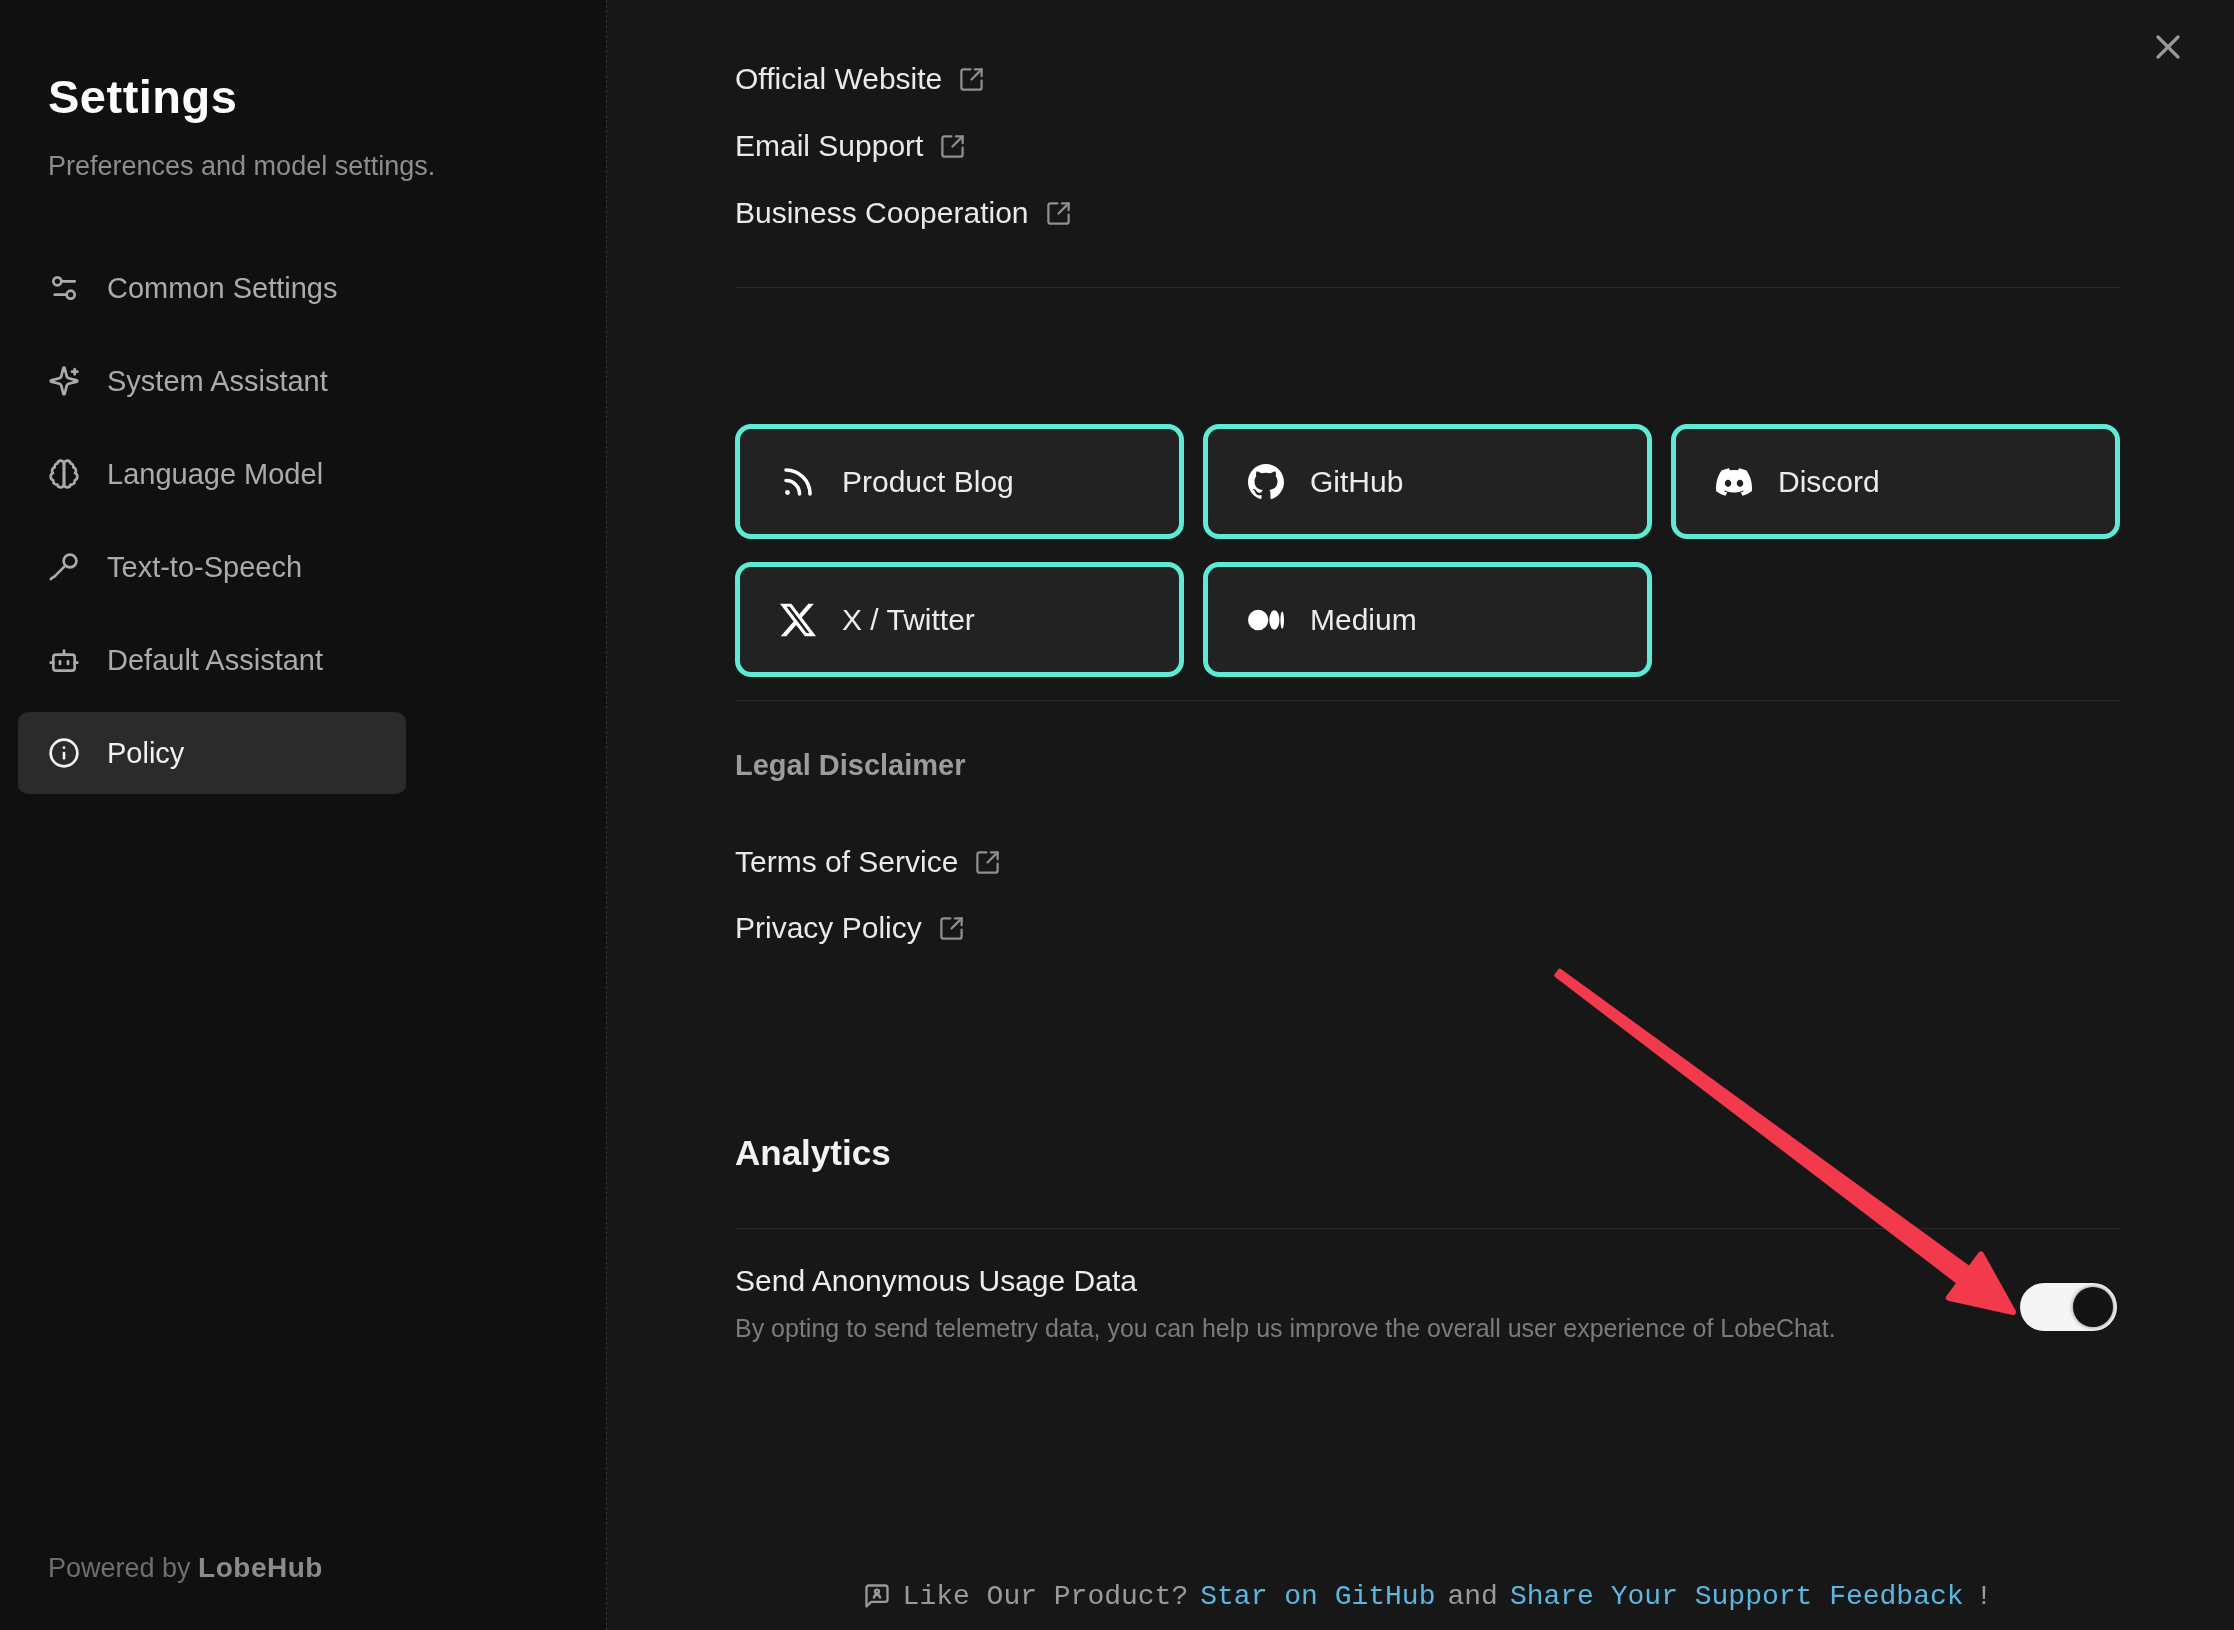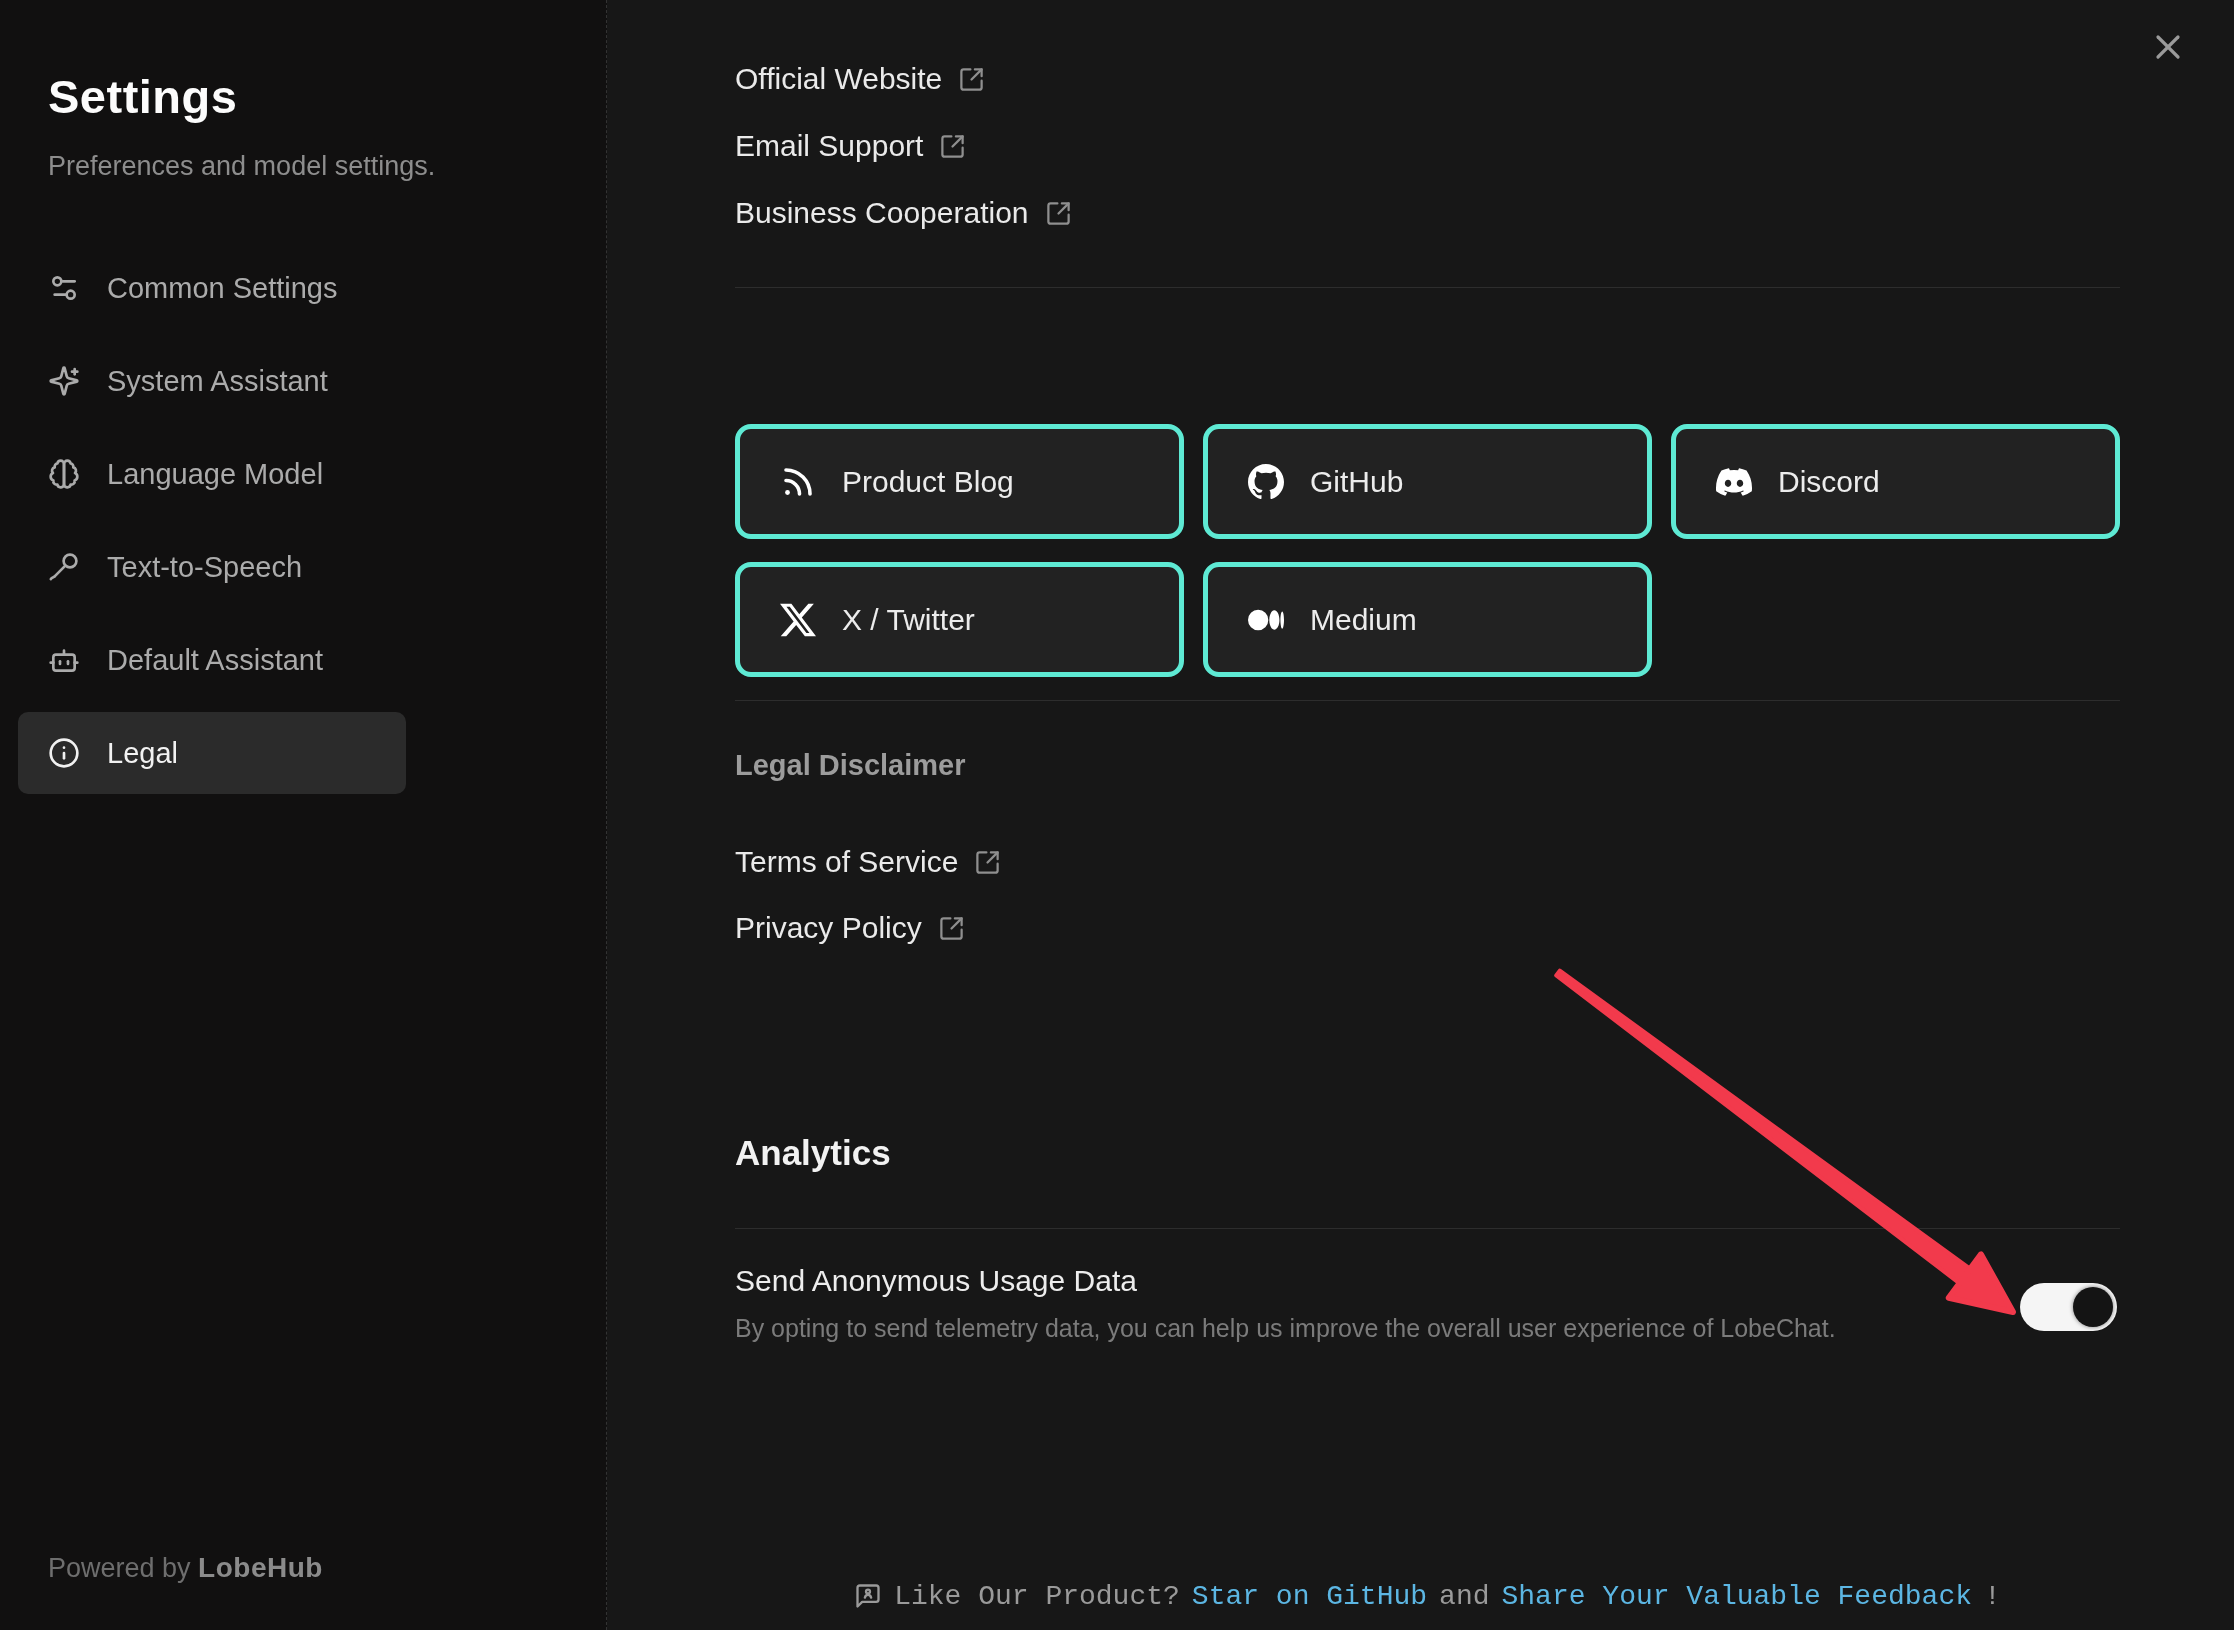--- a/index.html
+++ b/index.html
@@ -190,21 +190,21 @@
             </svg>
           </span>
         <span class="nav-label">Default Assistant</span>
       </div>
       <div class="nav-item active">
         <span class="nav-icon">
             <svg>
               <use href="#i-info"></use>
             </svg>
           </span>
-        <span class="nav-label">Legal</span>
+        <span class="nav-label">Policy</span>
       </div>
     </nav>
 
     <div class="powered">
       <span>Powered by</span>
       <b>LobeHub</b>
     </div>
   </aside>
 
   <main class="content">
@@ -322,21 +322,21 @@
 
     <div class="page-footer">
       <span class="f-icon">
           <svg>
             <use href="#i-msg"></use>
           </svg>
         </span>
       <span>Like Our Product?</span>
       <a>Star on GitHub</a>
       <span>and</span>
-      <a>Share Your Valuable Feedback</a>
+      <a>Share Your Support Feedback</a>
       <span>!</span>
     </div>
   </main>
 
   <svg class="arrow-overlay" viewBox="0 0 2234 1630">
     <polygon points="1556.2,975.4 1959.5,1283.3 1970.3,1268.9 1559.8,970.6" fill="#f23a4c" stroke="#f23a4c" stroke-width="4" stroke-linejoin="round"></polygon>
     <polygon points="1948.8,1297.8 2013,1312 1981,1254.4" fill="#f23a4c" stroke="#f23a4c" stroke-width="6" stroke-linejoin="round"></polygon>
   </svg>
 
 </div>

